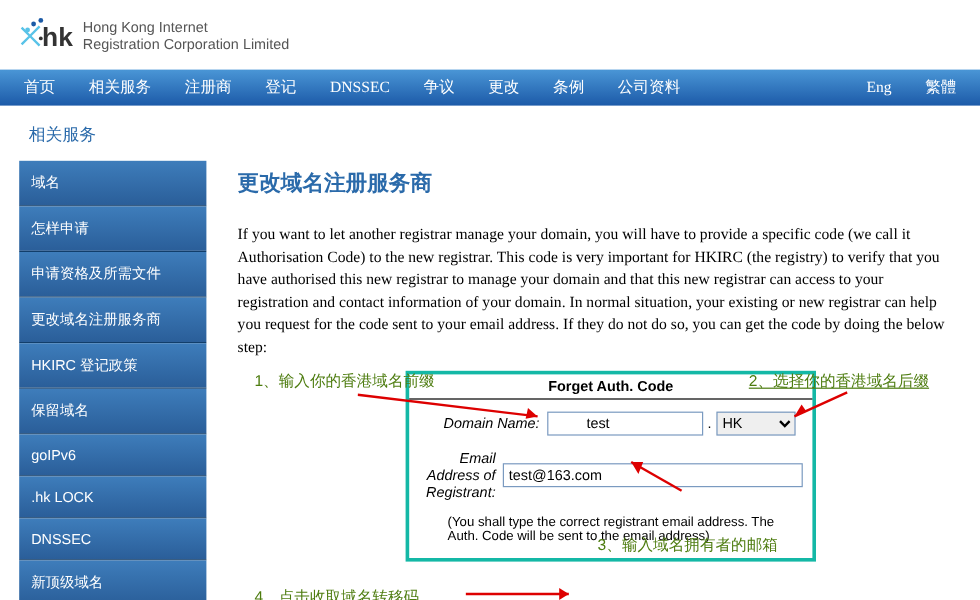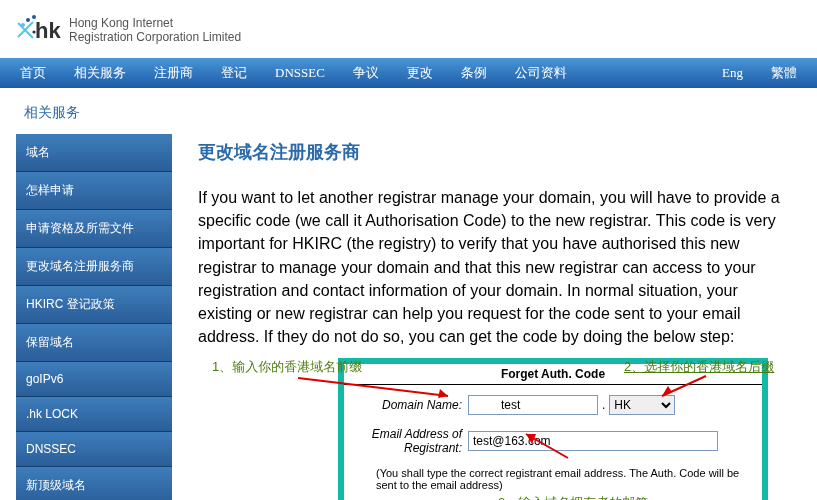--- a/index.html
+++ b/index.html
@@ -10,24 +10,24 @@
 .logo-line { font-size:12px; color:#555; }
 .navbar { background:linear-gradient(#4a96d6,#1c5aa8); display:flex; align-items:center; height:30px; padding:0 6px; color:#fff;font-family:Liberation Serif, serif; }
 .navbar a { color:#fff; text-decoration:none; padding:0 14px; font-size:13px; line-height:30px; }
 .nav-spacer { flex:1; }
 .section-title { color:#2a6aaa; font-size:14px; padding:16px 0 12px 24px; }
 .page-wrap { display:flex; align-items:flex-start; }
 .sidebar { width:156px; margin-left:16px; }
 .sidebar-item { background:linear-gradient(#3e7dbb,#2a5e99); color:#fff; padding:10px 10px; border-bottom:1px solid #123e6a; font-size:12px; cursor:pointer; }
 .main { flex:1; padding:0 22px 20px 26px; }
 .page-title { color:#2a6aaa; font-size:18px; margin:6px 0 22px; }
-.intro { font-size:16px; color:#000; line-height:1.45; margin-bottom:0; }
+.intro { font-size:13px; color:#000; line-height:1.45; margin-bottom:0;font-family:Liberation Serif, serif; }
 .annot { color:#4d7c0f; font-size:13px; position:absolute; }
 .content-rel { position:relative; }
-.form-box { border:6px solid #14b8a6; width:430px; margin:10px 16px 14px 140px; }
+.form-box { border:3px solid #14b8a6; width:342px; margin:10px 16px 14px 140px; }
 .form-title { text-align:center; font-weight:bold; border-bottom:1px solid #000; padding:3px 0; font-size:12px; }
 .form-body { padding:10px 14px 12px; }
 .row { display:flex; align-items:center; margin-bottom:12px; }
 .row-lbl { width:110px; text-align:right; padding-right:6px; font-size:12px;font-style:italic; }
 .row-ctrl { flex:1; display:flex; align-items:center; gap:4px; }
 .txt { border:1px solid #7a9ac0; height:20px; padding:0 4px; font-size:12px; }
 .dn-input { width:130px;padding-left:32px; }
 .sel { border:1px solid #7a9ac0; height:20px; font-size:12px; width:66px; }
 .email-input { width:250px; }
 .note { font-size:11px; color:#000; padding:0 6px 0 18px; text-align:left; }

